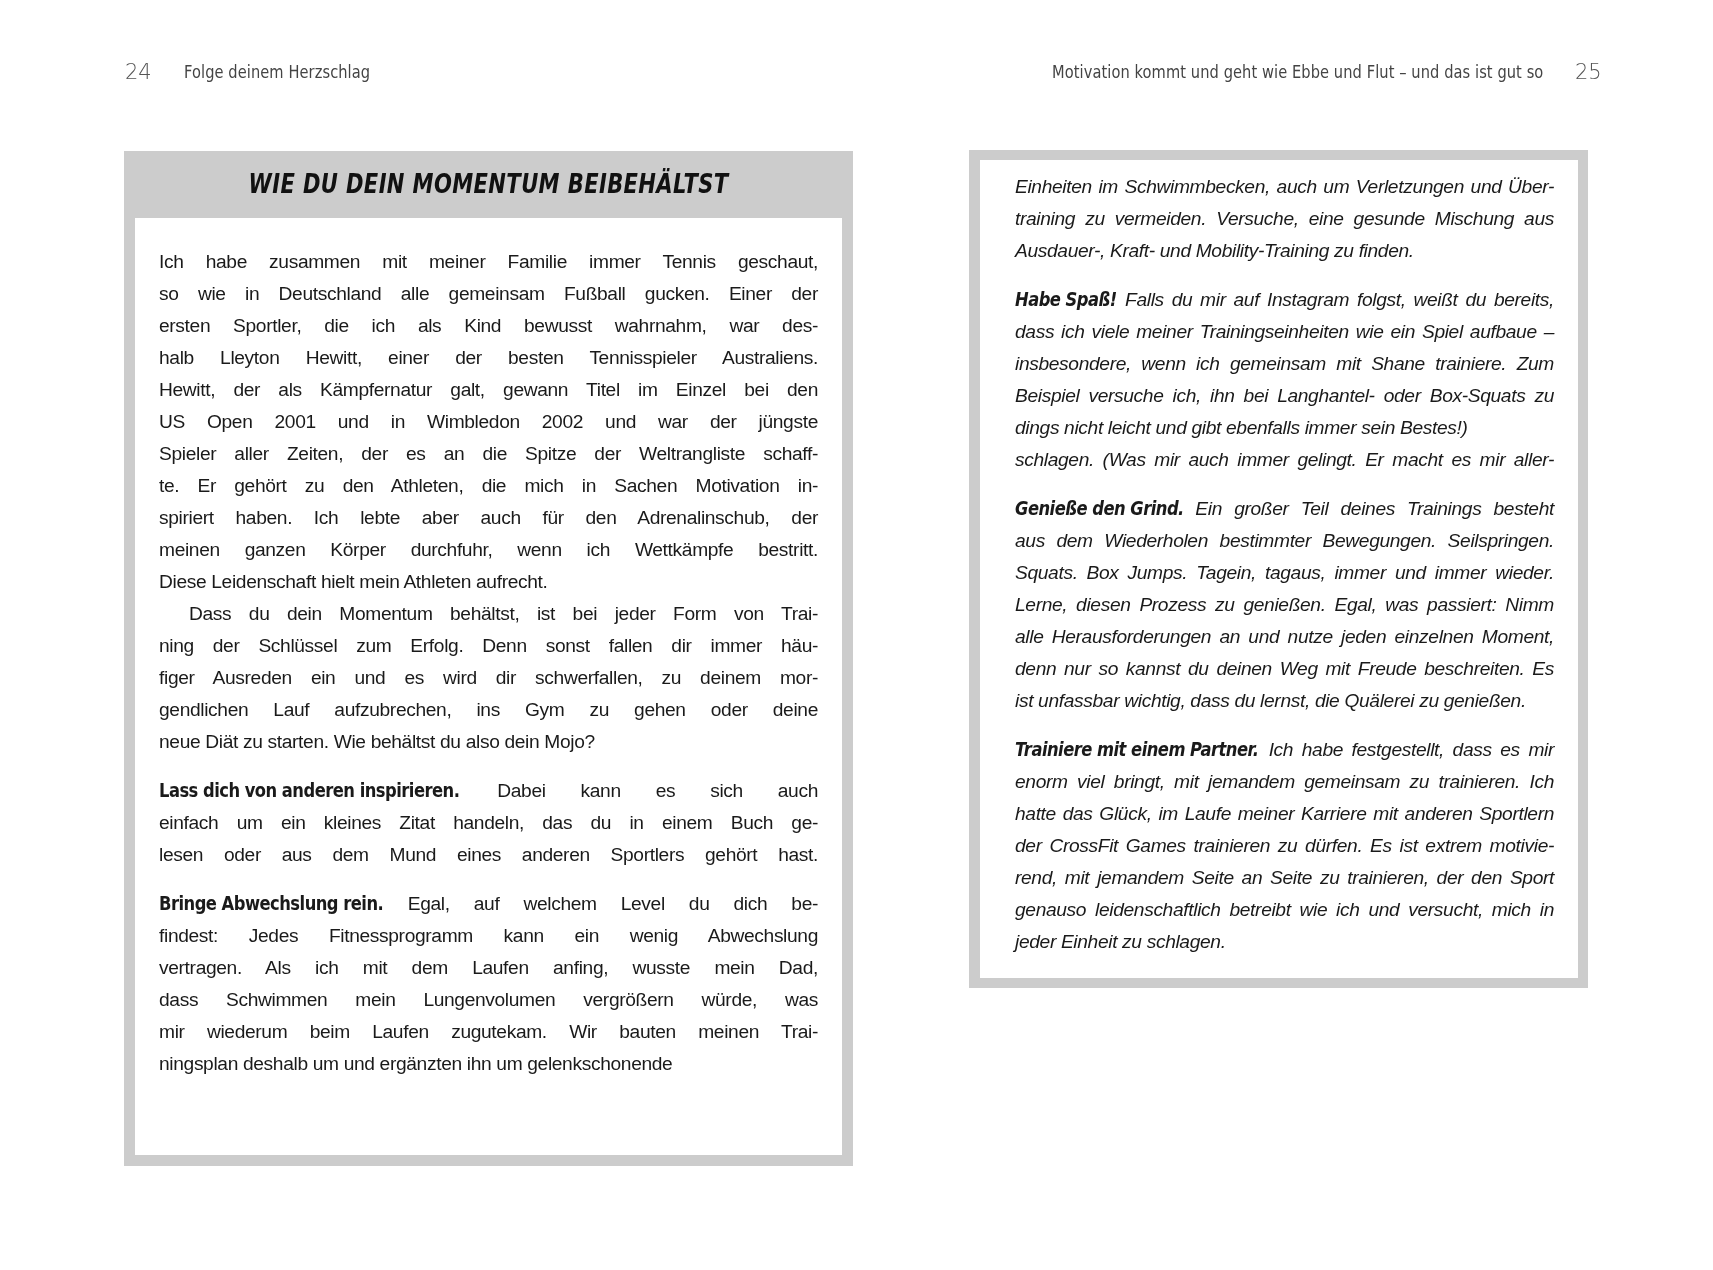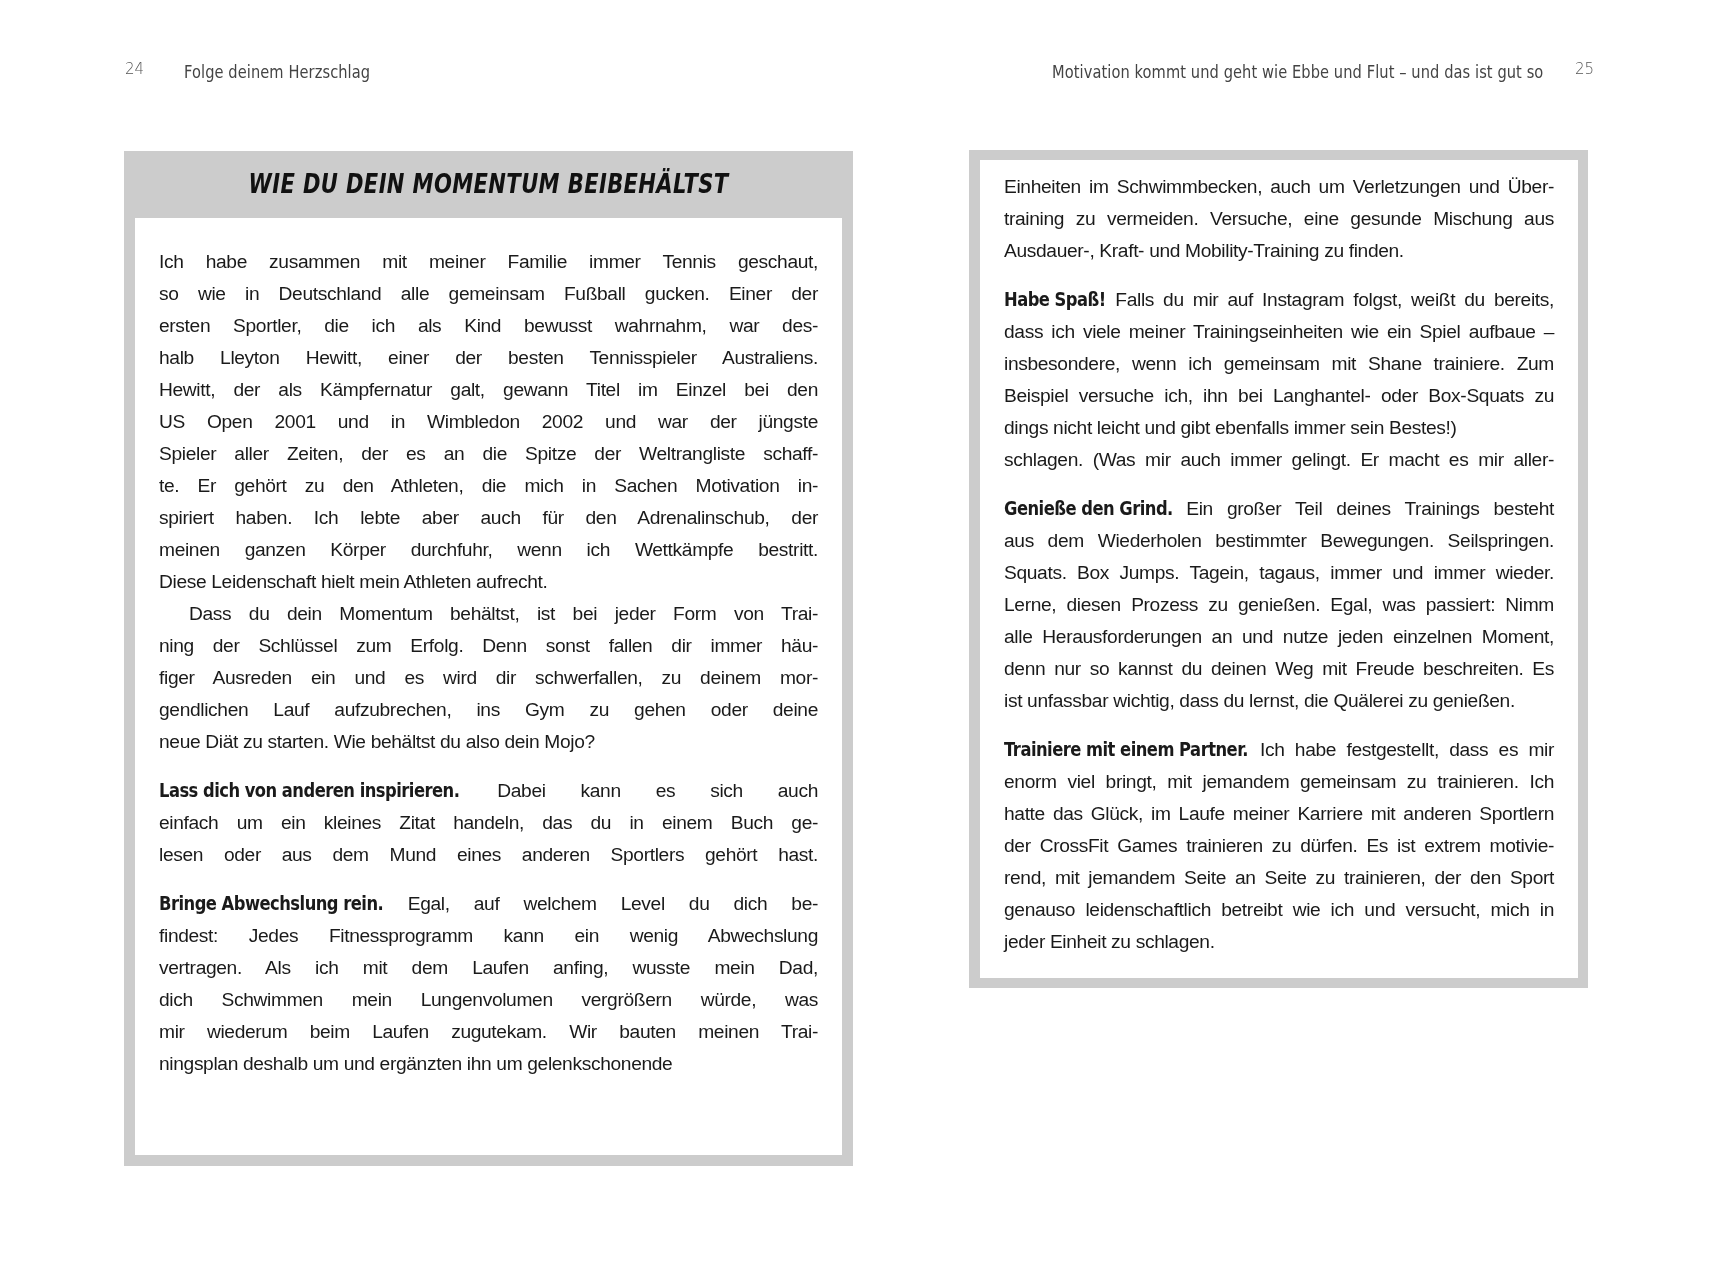--- a/index.html
+++ b/index.html
@@ -22,21 +22,21 @@
       font-size: 17px;
       color: #444444;
       letter-spacing: 0.1px;
       transform: scaleX(0.86);
       white-space: nowrap;
     }
     .page-num {
       position: absolute;
       top: 60px;
       font-family: "DejaVu Sans", sans-serif;
-      font-size: 15px;
+      font-size: 21px;
       color: #555555;
       font-weight: 300;
     }
     #rh-left-num { left: 125px; }
     #rh-left-title { left: 184px; transform-origin: left center; }
     #rh-right-title { right: 170px; transform-origin: right center; }
     #rh-right-num { left: 1575px; }
 
     .box {
       position: absolute;
@@ -80,21 +80,22 @@
       top: 67px;
       right: 11px;
       bottom: 11px;
       padding: 28px 24px 0 24px;
     }
     #box-right .box-inner {
       left: 11px;
       top: 10px;
       right: 10px;
       bottom: 10px;
-      padding: 11px 24px 0 24px;
+      padding: 11px 24px 0 35px;
+      font-style: italic;
     }
     .para {
       margin: 0;
       font-size: 19.2px;
       line-height: 32px;
       text-align: justify;
       hyphens: manual;
       letter-spacing: -0.35px;
       word-spacing: 0px;
     }
@@ -163,21 +164,21 @@
     <p class="para section">
       <span class="line"><span class="lead l1">Lass dich von anderen inspirieren.</span><span> Dabei kann es sich auch</span></span>
       <span class="line">einfach um ein kleines Zitat handeln, das du in einem Buch ge-</span>
       <span class="line">lesen oder aus dem Mund eines anderen Sportlers gehört hast.</span>
     </p>
 
     <p class="para section">
       <span class="line"><span class="lead l2">Bringe Abwechslung rein.</span><span> Egal, auf welchem Level du dich be-</span></span>
       <span class="line">findest: Jedes Fitnessprogramm kann ein wenig Abwechslung</span>
       <span class="line">vertragen. Als ich mit dem Laufen anfing, wusste mein Dad,</span>
-      <span class="line">dich Schwimmen mein Lungenvolumen vergrößern würde, was</span>
+      <span class="line">dass Schwimmen mein Lungenvolumen vergrößern würde, was</span>
       <span class="line">mir wiederum beim Laufen zugutekam. Wir bauten meinen Trai-</span>
       <span class="line last">ningsplan deshalb um und ergänzten ihn um gelenkschonende</span>
     </p>
   </div>
 </div>
 
 <div class="box" id="box-right">
   <div class="box-inner">
 
     <p class="para">

